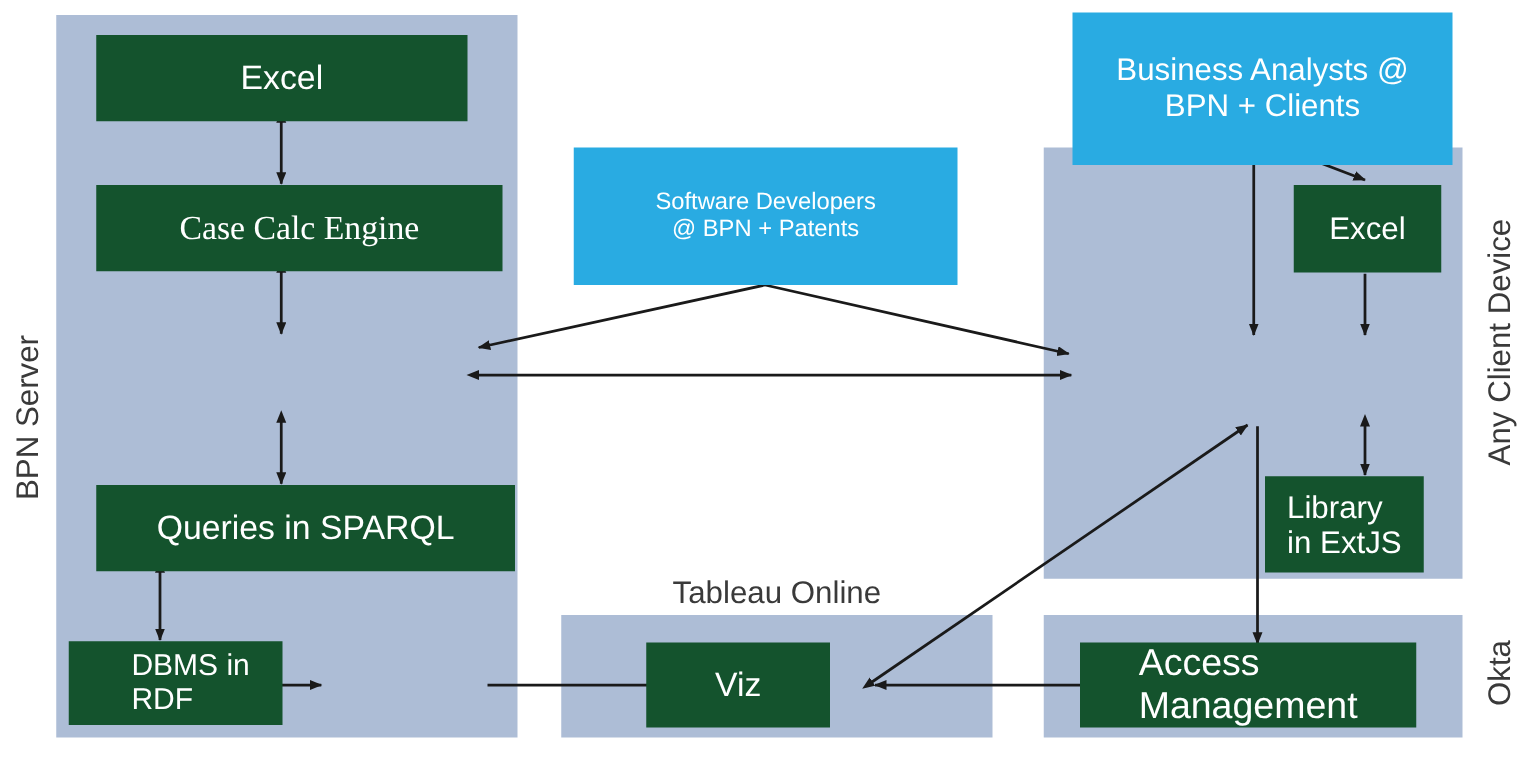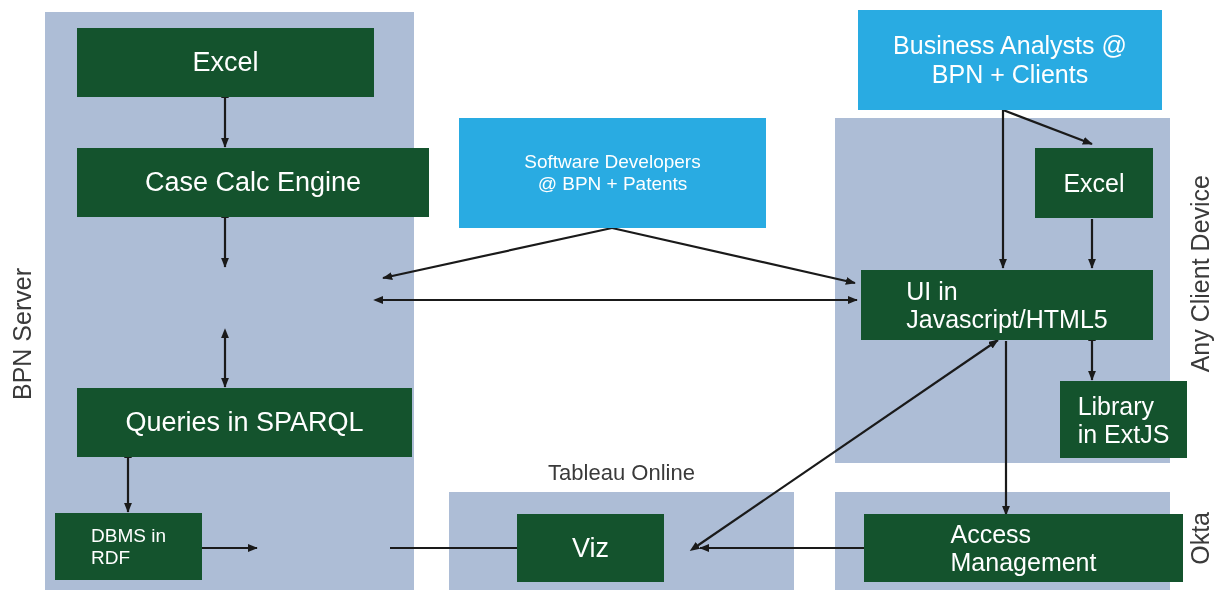--- a/index.html
+++ b/index.html
@@ -26,21 +26,21 @@
 <div id="stage">
 
   <div class="panel" style="left:45px;top:12px;width:369px;height:578px;"></div>
   <div class="panel" style="left:835px;top:118px;width:335px;height:345px;"></div>
   <div class="panel" style="left:835px;top:492px;width:335px;height:98px;"></div>
   <div class="panel" style="left:449px;top:492px;width:345px;height:98px;"></div>
 
   <div class="vlabel" style="left:8px;top:268px;font-size:25px;">BPN Server</div>
   <div class="vlabel" style="left:1186px;top:175px;font-size:25px;">Any Client Device</div>
   <div class="vlabel" style="left:1186px;top:512px;font-size:25px;">Okta</div>
-  <div class="hlabel" style="left:449px;top:460px;width:345px;font-size:22px;">Tableau Online</div>
+  <div class="hlabel" style="left:449px;top:460px;width:345px;font-size:25px;">Tableau Online</div>
 
   <svg class="edges" viewBox="0 0 1225 607">
     <defs>
       <marker id="ah" markerWidth="11" markerHeight="11" refX="9.2" refY="4" orient="auto" markerUnits="userSpaceOnUse">
         <path d="M0,0 L10,4 L0,8 z" fill="#1a1a1a"></path>
       </marker>
       <marker id="ahs" markerWidth="11" markerHeight="11" refX="1.2" refY="4" orient="auto-start-reverse" markerUnits="userSpaceOnUse">
         <path d="M0,0 L10,4 L0,8 z" fill="#1a1a1a"></path>
       </marker>
     </defs>
@@ -69,41 +69,39 @@
 
     <line class="ln" x1="1006" y1="341" x2="1006" y2="515" marker-end="url(#ah)"></line>
 
     <line class="ln" x1="865" y1="548" x2="700" y2="548" marker-end="url(#ah)"></line>
 
     <line class="ln" x1="697" y1="546" x2="998" y2="340" marker-end="url(#ah)" marker-start="url(#ahs)"></line>
   </svg>
 
   <div class="node" style="left:77px;top:28px;width:297px;height:69px;font-size:27px;">Excel</div>
 
-  <div class="node" style="left:77px;top:148px;width:352px;height:69px;font-size:27px;">Case Calc Engine</div>
+  <div class="node" style="left:77px;top:148px;width:325px;height:69px;font-size:27px;font-family:Liberation Serif, serif;">Case Calc Engine</div>
 
 
   <div class="node" style="left:77px;top:388px;width:335px;height:69px;font-size:27px;">Queries in SPARQL</div>
 
-  <div class="node" style="left:55px;top:513px;width:147px;height:67px;font-size:19px;white-space:pre-line;">DBMS in
+  <div class="node" style="left:55px;top:513px;width:147px;height:67px;font-size:24px;white-space:pre-line;padding-left:24px;">DBMS in
 RDF</div>
 
 
   <div class="node" style="left:517px;top:514px;width:147px;height:68px;font-size:27px;">Viz</div>
 
   <div class="node" style="left:1035px;top:148px;width:118px;height:70px;font-size:25px;">Excel</div>
 
-  <div class="node" style="left:861px;top:270px;width:292px;height:70px;font-size:25px;white-space:pre-line;">UI in
-Javascript/HTML5</div>
 
-  <div class="node" style="left:1060px;top:381px;width:127px;height:77px;font-size:25px;white-space:pre-line;">Library
+  <div class="node" style="left:1012px;top:381px;width:127px;height:77px;font-size:25px;white-space:pre-line;">Library
 in ExtJS</div>
 
-  <div class="node" style="left:864px;top:514px;width:319px;height:68px;font-size:25px;white-space:pre-line;">Access
+  <div class="node" style="left:864px;top:514px;width:269px;height:68px;font-size:30px;white-space:pre-line;">Access
 Management</div>
 
   <div class="callout" style="left:459px;top:118px;width:307px;height:110px;font-size:19px;white-space:pre-line;">Software Developers
 @ BPN + Patents</div>
 
-  <div class="callout" style="left:858px;top:10px;width:304px;height:100px;font-size:25px;white-space:pre-line;">Business Analysts @
+  <div class="callout" style="left:858px;top:10px;width:304px;height:122px;font-size:25px;white-space:pre-line;">Business Analysts @
 BPN + Clients</div>
 
 </div>
 
 </body></html>

